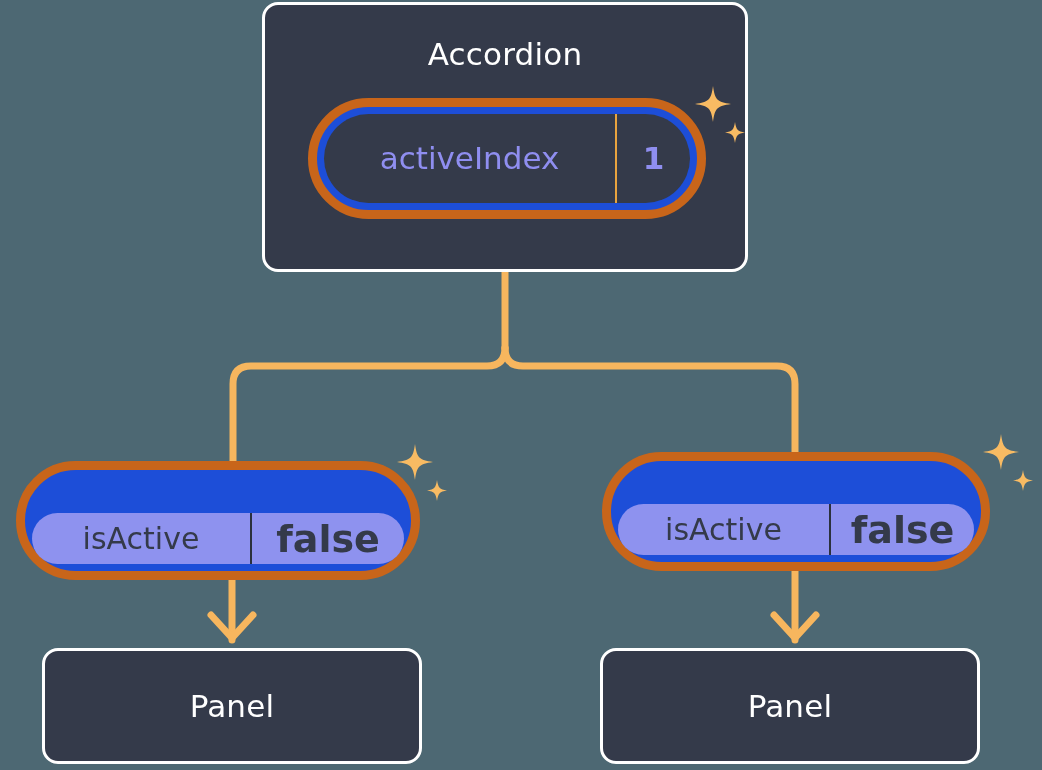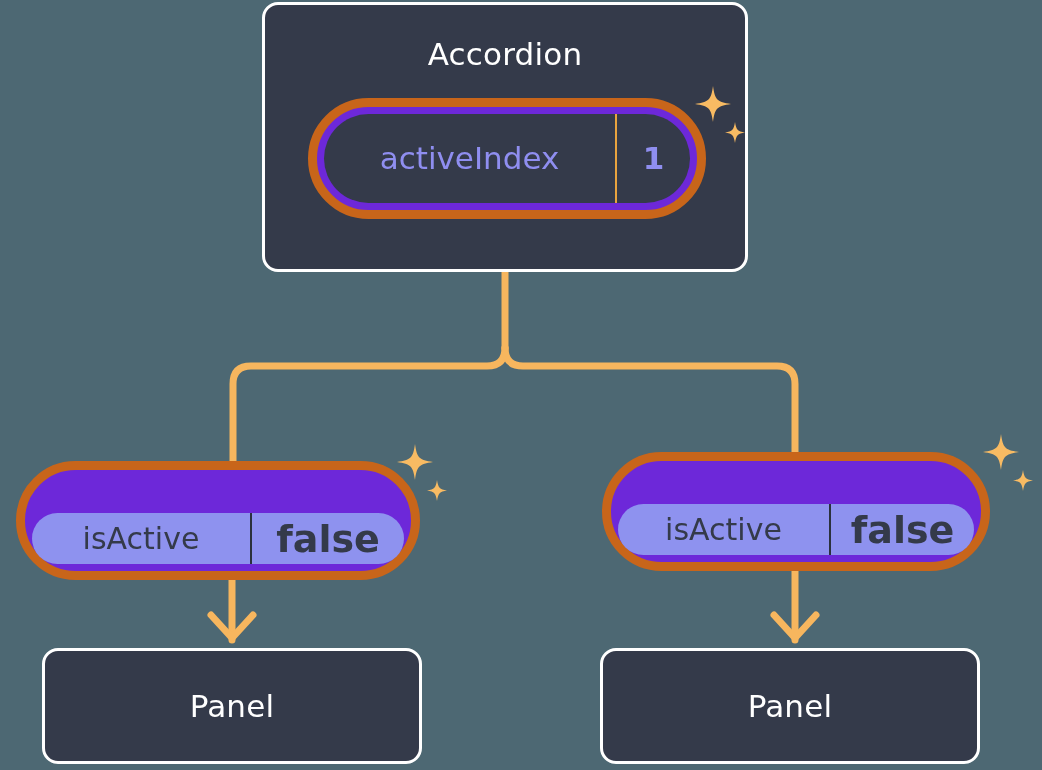--- a/index.html
+++ b/index.html
@@ -79,21 +79,21 @@
   .pill {
     position: absolute;
     box-sizing: border-box;
     border-radius: 999px;
     display: flex;
     align-items: stretch;
   }
   
   .pill-outer {
     border: 9px solid #c8651a;
-    background: #6d28d9;
+    background: #1d4ed8;
     padding: 7px;
   }
   .pill-inner {
     flex: 1 1 auto;
     display: flex;
     align-items: stretch;
     border-radius: 999px;
     overflow: hidden;
   }
   .pill-key, .pill-val {

